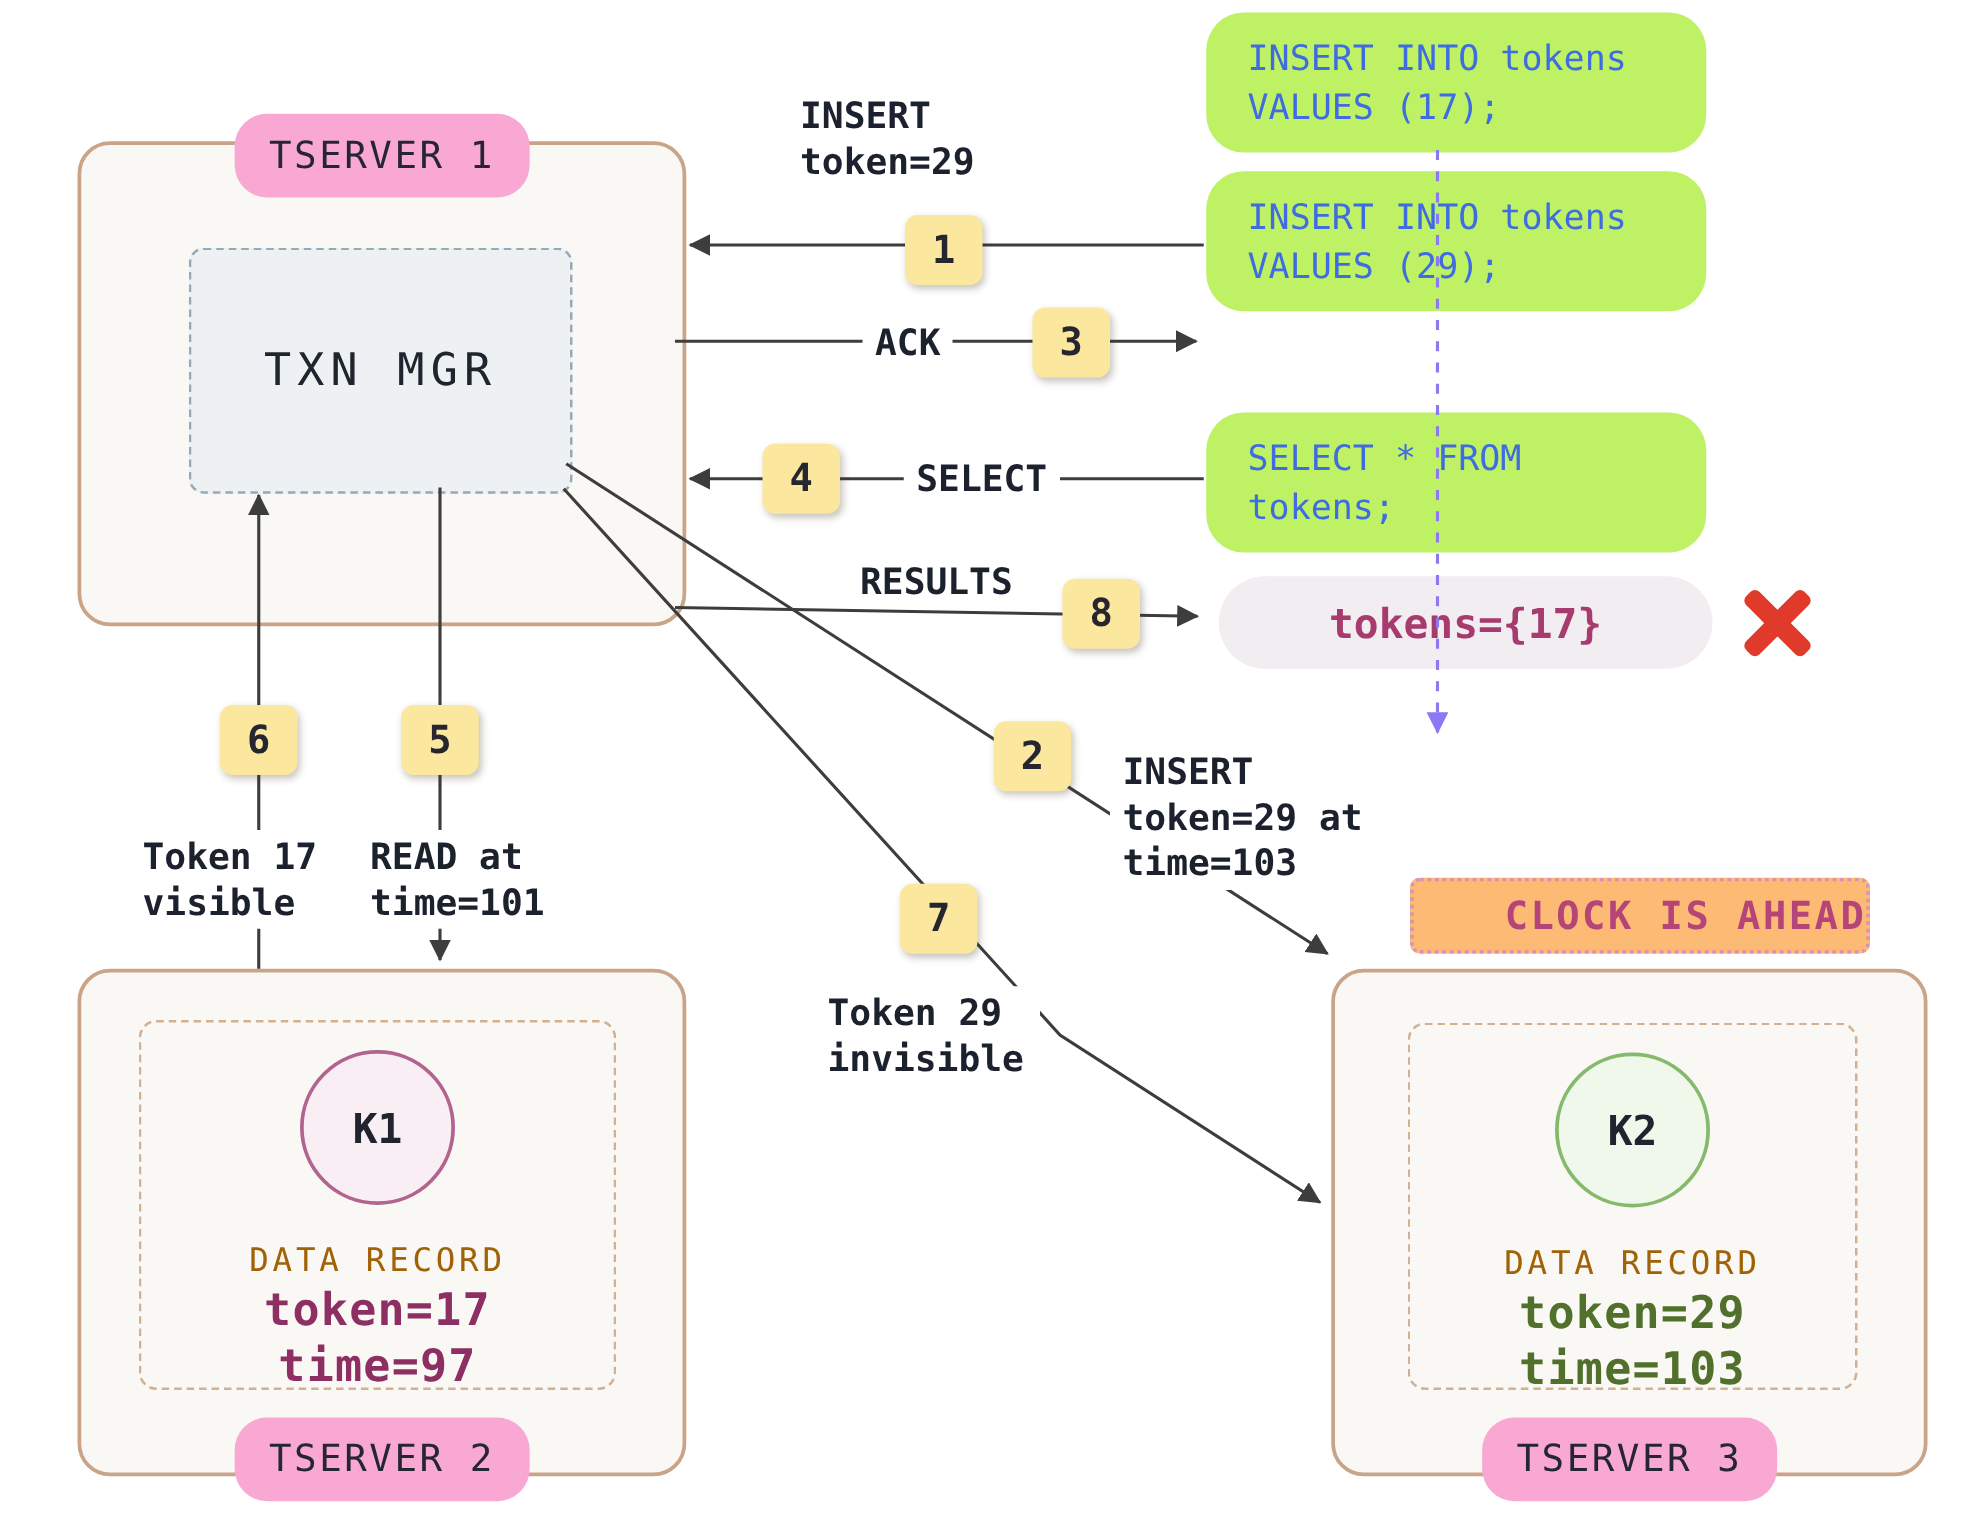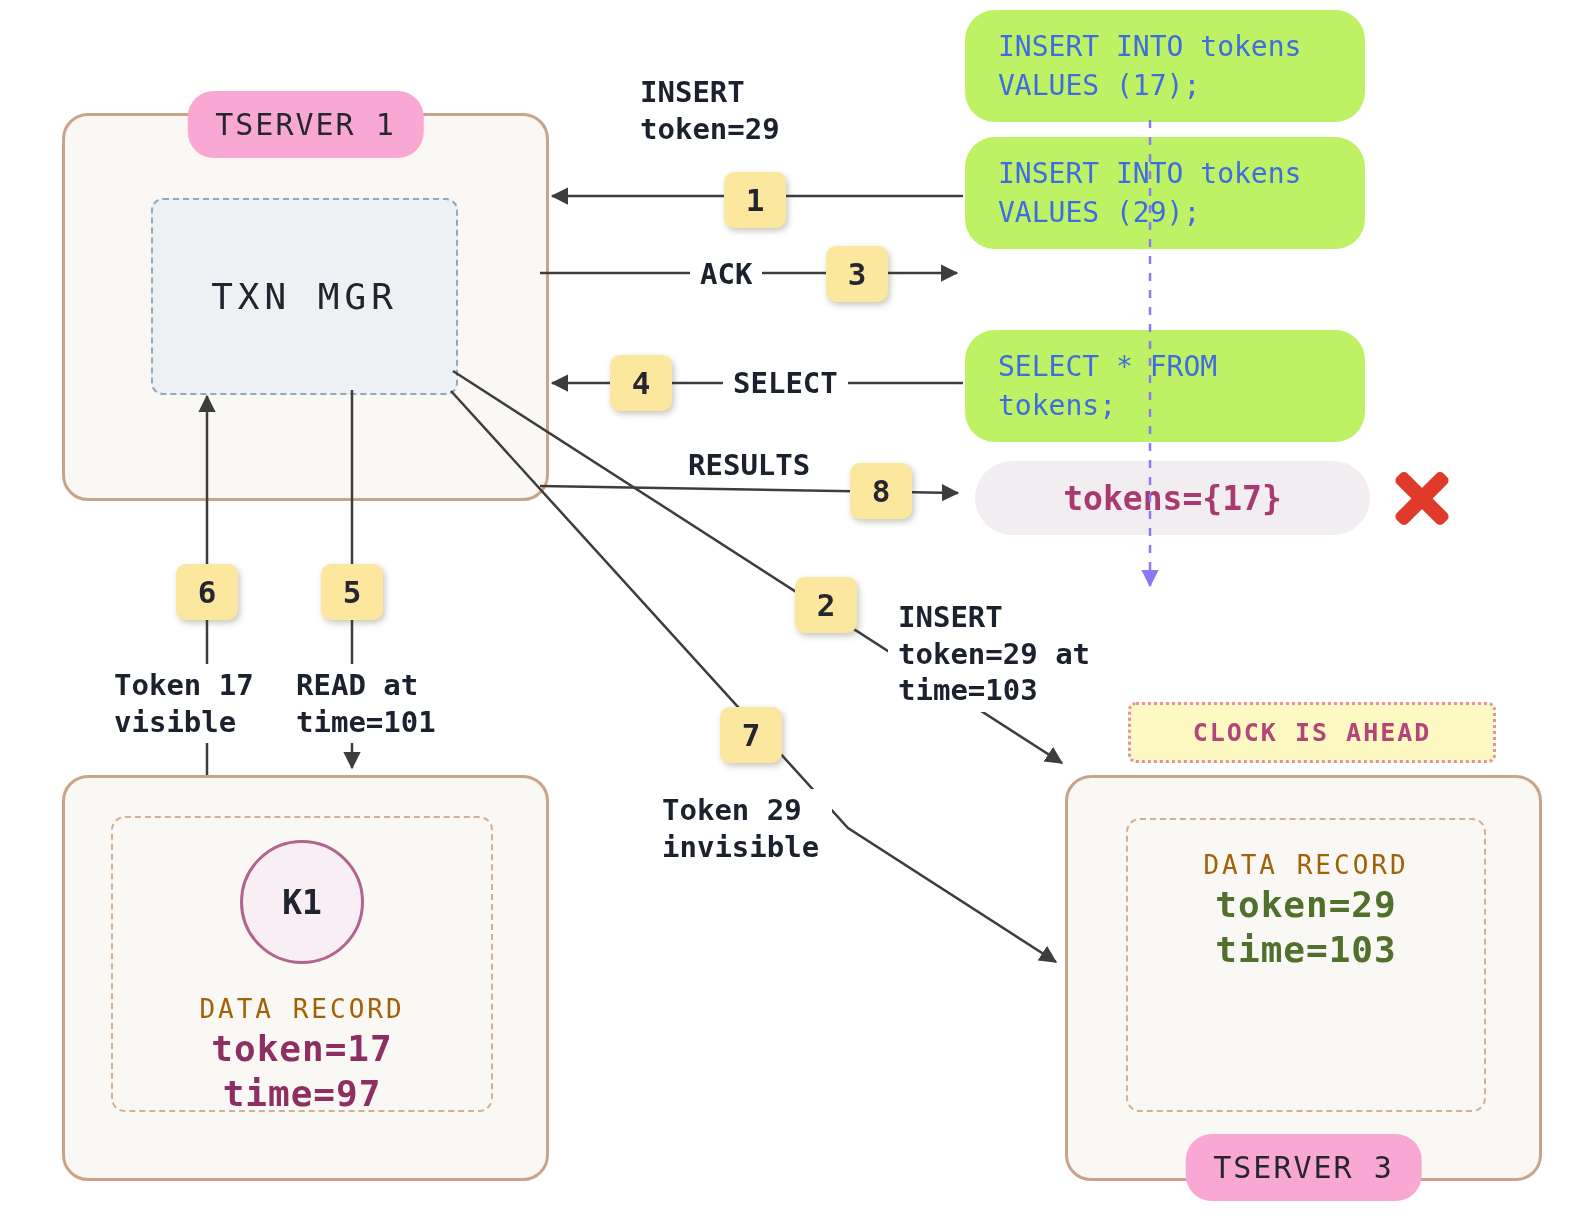--- a/index.html
+++ b/index.html
@@ -39,23 +39,23 @@
           font-size:33px;font-weight:bold;color:#a73a6e;}
 
   .badge{position:absolute;z-index:3;width:62px;height:56px;background:#fbe79e;border-radius:10px;
          display:flex;align-items:center;justify-content:center;font-size:31px;font-weight:bold;
          color:#262630;box-shadow:2px 3px 6px rgba(60,50,20,.28);}
 
   .lbl{position:absolute;z-index:3;color:#1c212e;font-weight:bold;font-size:29px;line-height:1.26;}
   .lbl-bg{background:#ffffff;padding:3px 10px;}
 
   .clock-note{position:absolute;z-index:3;left:1128px;top:702px;width:368px;height:61px;
-              border:3px dotted #db93ae;border-radius:8px;background:#fef9c3;box-sizing:border-box;
-              display:flex;align-items:center;justify-content:center;
-              font-size:25px;font-weight:bold;letter-spacing:2px;color:#b54578;}
+              border:3px dotted #db93ae;border-radius:8px;background:#fdba74;box-sizing:border-box;
+              display:flex;align-items:center;justify-content:flex-end;
+              font-size:31px;font-weight:bold;letter-spacing:2px;color:#b54578;}
 
   .error-x{position:absolute;z-index:3;left:1390px;top:466px;width:64px;height:64px;}
   .xbar{position:absolute;top:25px;left:-1px;width:66px;height:15px;background:#e03b2a;border-radius:5px;}
   .xbar1{transform:rotate(45deg);}
   .xbar2{transform:rotate(-45deg);}
 </style>
 </head>
 <body>
 
 <div class="canvas">
@@ -94,24 +94,28 @@
 
   <div class="server" style="left:62px;top:775px;width:481px;height:400px;">
     <div class="record-box" style="left:46px;top:38px;width:378px;height:292px;">
       <div class="kcircle kcircle-pink">
         <span>K1</span>
       </div>
       <div class="record-title">DATA RECORD</div>
       <div class="record-val val-pink">token=17</div>
       <div class="record-val val-pink">time=97</div>
     </div>
+    <div class="pill pill-bottom">TSERVER 2</div>
   </div>
 
   <div class="server" style="left:1065px;top:775px;width:471px;height:400px;">
     <div class="record-box" style="left:58px;top:40px;width:356px;height:290px;">
+      <div class="kcircle kcircle-green">
+        <span>K2</span>
+      </div>
       <div class="record-title">DATA RECORD</div>
       <div class="record-val val-green">token=29</div>
       <div class="record-val val-green">time=103</div>
     </div>
     <div class="pill pill-bottom">TSERVER 3</div>
   </div>
 
   <div class="clock-note">
     <span>CLOCK IS AHEAD</span>
   </div>

